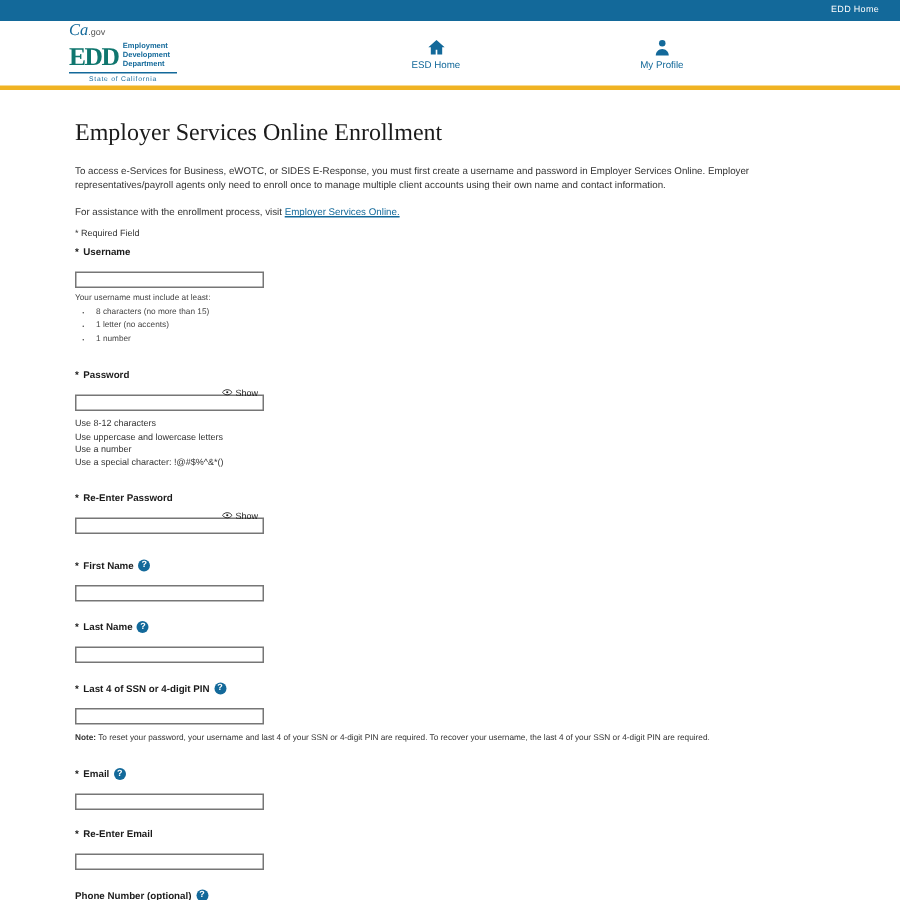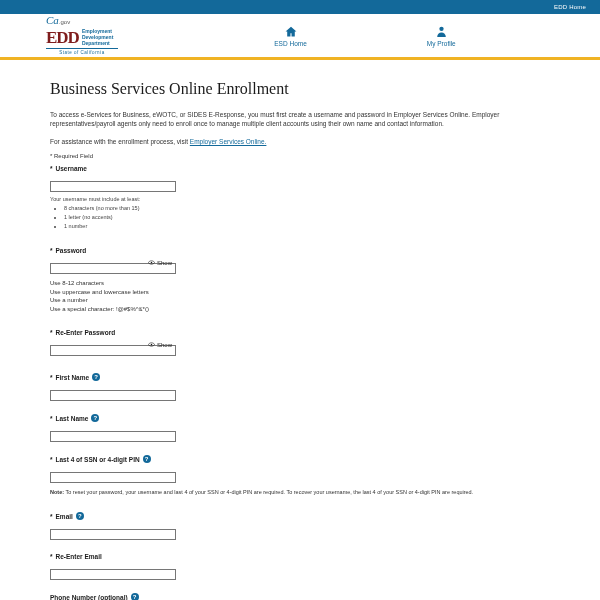--- a/index.html
+++ b/index.html
@@ -57,21 +57,21 @@
   }
   .edd-logo {
     display: flex;
     align-items: center;
     gap: 3px;
   }
   .edd-letters {
     font-family: "Liberation Serif", serif;
     font-weight: bold;
     font-size: 17px;
-    color: #7f1d1d;
+    color: #0f766e;
     letter-spacing: -1px;
     line-height: 17px;
     text-align: center;
   }
   .edd-text {
     display: flex;
     flex-direction: column;
     line-height: 6px;
   }
   .edd-text span {
@@ -264,21 +264,21 @@
             <circle cx="12" cy="7" r="4"></circle>
             <path d="M4 22c0-4.4 3.6-8 8-8s8 3.6 8 8z"></path>
           </svg>
       </span>
       <span class="label">My Profile</span>
     </div>
   </div>
 </div>
 
 <div class="content">
-  <h1>Business Services Online Enrollment</h1>
+  <h1>Employer Services Online Enrollment</h1>
   <p class="intro">To access e-Services for Business, eWOTC, or SIDES E-Response, you must first create a username and password in Employer Services Online. Employer representatives/payroll agents only need to enroll once to manage multiple client accounts using their own name and contact information.</p>
   <p class="assist">
     <span>For assistance with the enrollment process, visit </span><a class="inline" href="#">Employer Services Online.</a>
   </p>
   <div class="req-note">* Required Field</div>
 
   <div class="field">
     <div class="field-label">
       <span class="req-star">*</span>
         <span>Username</span>

